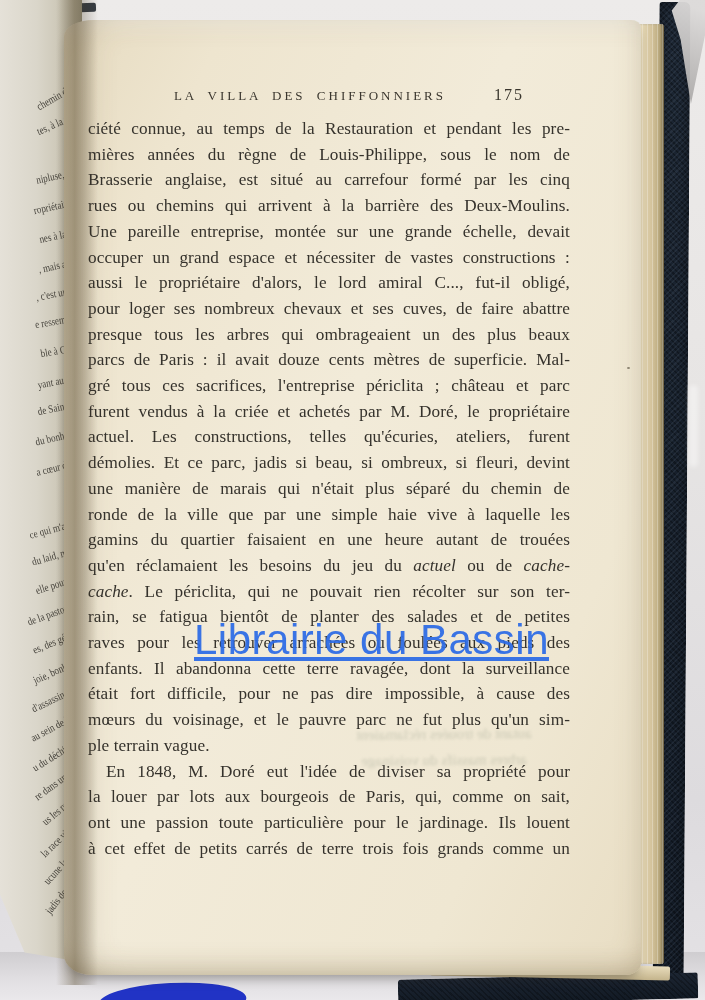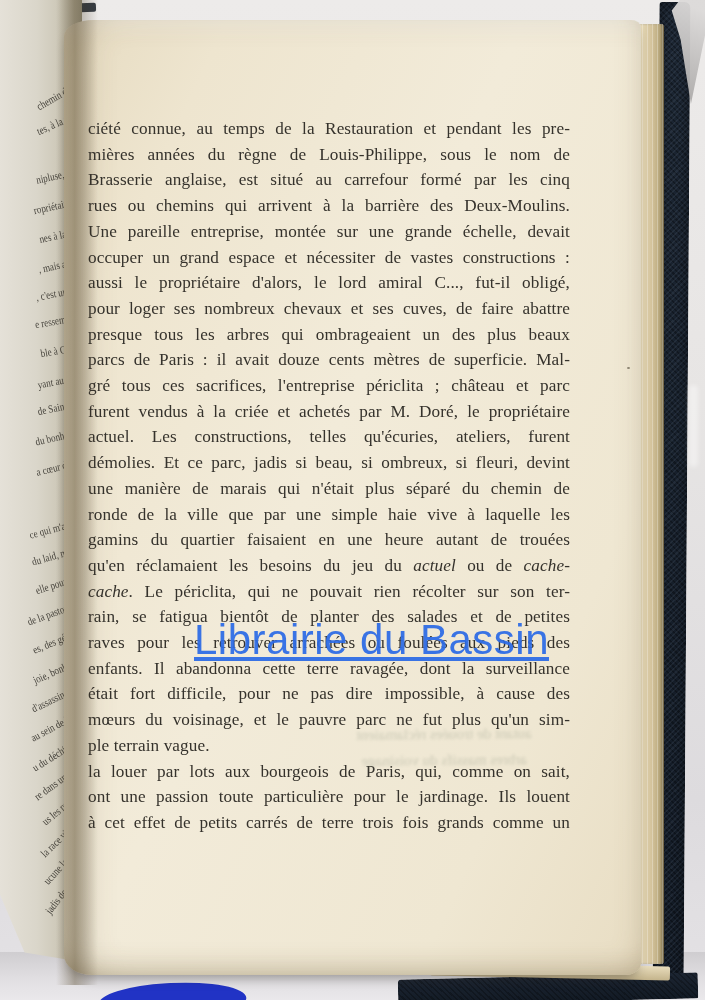--- a/index.html
+++ b/index.html
@@ -164,20 +164,24 @@
       <span class="fragment" style="top: 735px; transform: rotate(-32deg) scaleX(0.82);">u du déchirem</span>
       <span class="fragment" style="top: 761px; transform: rotate(-36deg) scaleX(0.82);">re dans une co</span>
       <span class="fragment" style="top: 788px; transform: rotate(-40deg) scaleX(0.82);">us les propri</span>
       <span class="fragment" style="top: 815px; transform: rotate(-44deg) scaleX(0.82);">la race vivant</span>
       <span class="fragment" style="top: 841px; transform: rotate(-48deg) scaleX(0.82);">ucune langue</span>
       <span class="fragment" style="top: 868px; transform: rotate(-52deg) scaleX(0.82);">jadis de siège</span>
     </div>
   <div class="gutter-shadow"></div>
 
   <div class="main-page">
+    <div class="header-row">
+      <span class="header-title">LA VILLA DES CHIFFONNIERS</span>
+      <span class="page-number">175</span>
+    </div>
     <div class="textblock">
         <div class="line"><span>ciété connue, au temps de la Restauration et pendant les pre-</span></div>
         <div class="line"><span>mières années du règne de Louis-Philippe, sous le nom de</span></div>
         <div class="line"><span>Brasserie anglaise, est situé au carrefour formé par les cinq</span></div>
         <div class="line"><span>rues ou chemins qui arrivent à la barrière des Deux-Moulins.</span></div>
         <div class="line"><span>Une pareille entreprise, montée sur une grande échelle, devait</span></div>
         <div class="line"><span>occuper un grand espace et nécessiter de vastes constructions :</span></div>
         <div class="line"><span>aussi le propriétaire d'alors, le lord amiral C..., fut-il obligé,</span></div>
         <div class="line"><span>pour loger ses nombreux chevaux et ses cuves, de faire abattre</span></div>
         <div class="line"><span>presque tous les arbres qui ombrageaient un des plus beaux</span></div>
@@ -190,20 +194,21 @@
         <div class="line"><span>ronde de la ville que par une simple haie vive à laquelle les</span></div>
         <div class="line"><span>gamins du quartier faisaient en une heure autant de trouées</span></div>
         <div class="line"><span>qu'en réclamaient les besoins du jeu du </span><i>actuel</i><span> ou de </span><i>cache-</i></div>
         <div class="line"><i>cache</i><span>. Le périclita, qui ne pouvait rien récolter sur son ter-</span></div>
         <div class="line"><span>rain, se fatigua bientôt de planter des salades et de petites</span></div>
         <div class="line"><span>raves pour les retrouver arrachées ou foulées aux pieds des</span></div>
         <div class="line"><span>enfants. Il abandonna cette terre ravagée, dont la surveillance</span></div>
         <div class="line"><span>était fort difficile, pour ne pas dire impossible, à cause des</span></div>
         <div class="line"><span>mœurs du voisinage, et le pauvre parc ne fut plus qu'un sim-</span></div>
         <div class="line no-just"><span>ple terrain vague.</span></div>
+        <div class="line indent"><span>En 1848, M. Doré eut l'idée de diviser sa propriété pour</span></div>
         <div class="line"><span>la louer par lots aux bourgeois de Paris, qui, comme on sait,</span></div>
         <div class="line"><span>ont une passion toute particulière pour le jardinage. Ils louent</span></div>
         <div class="line"><span>à cet effet de petits carrés de terre trois fois grands comme un</span></div>
       </div>
     <div class="ghost">
         <div>autant de trouées réclamaient</div>
         <div>arbres massifs du voisinage</div>
       </div>
     <div class="speck"></div>
   </div>

